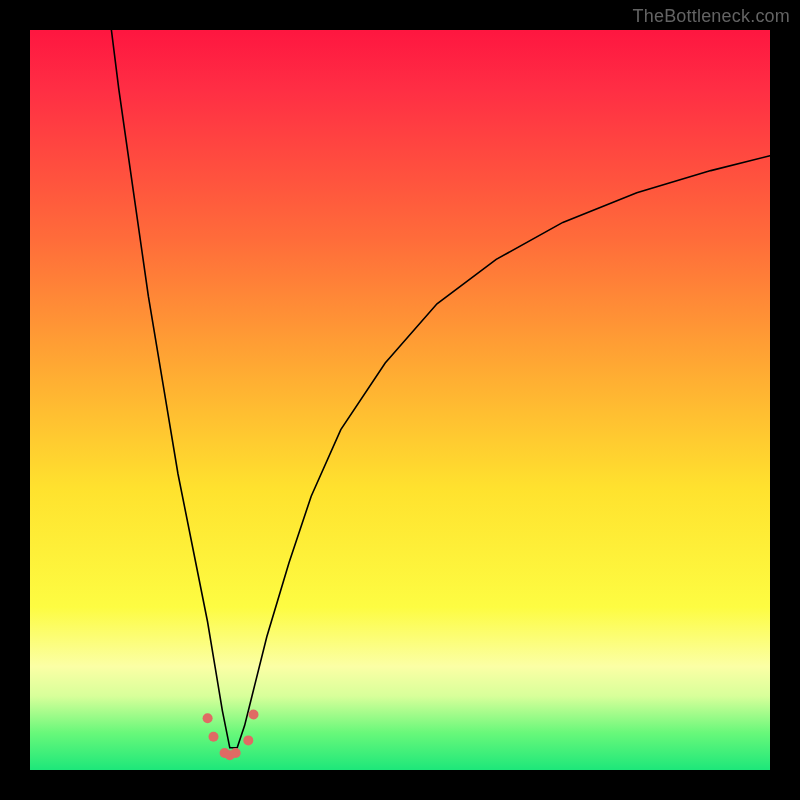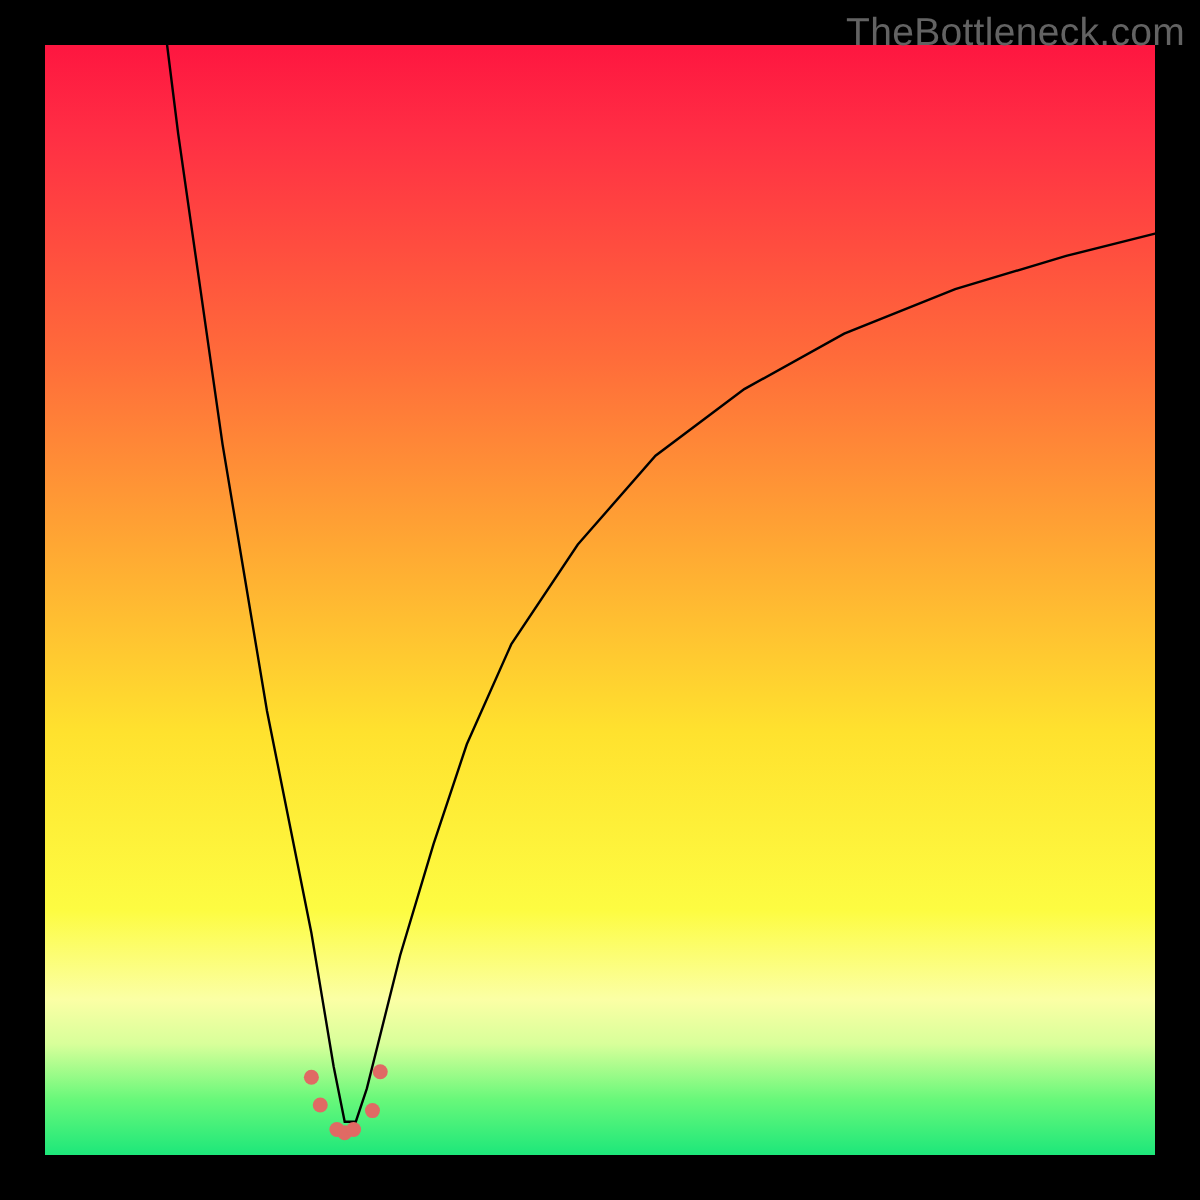--- a/index.html
+++ b/index.html
@@ -25,21 +25,21 @@
     top: 30px;
     width: 740px;
     height: 740px;
     
   }
   .watermark {
     position: absolute;
     top: 6px;
     right: 10px;
     color: #636363;
-    font-size: 26px;
+    font-size: 18px;
     font-weight: 400;
     letter-spacing: 0.2px;
   }
   svg.curves {
     position: absolute;
     left: 0;
     top: 0;
     width: 740px;
     height: 740px;
     overflow: visible;

